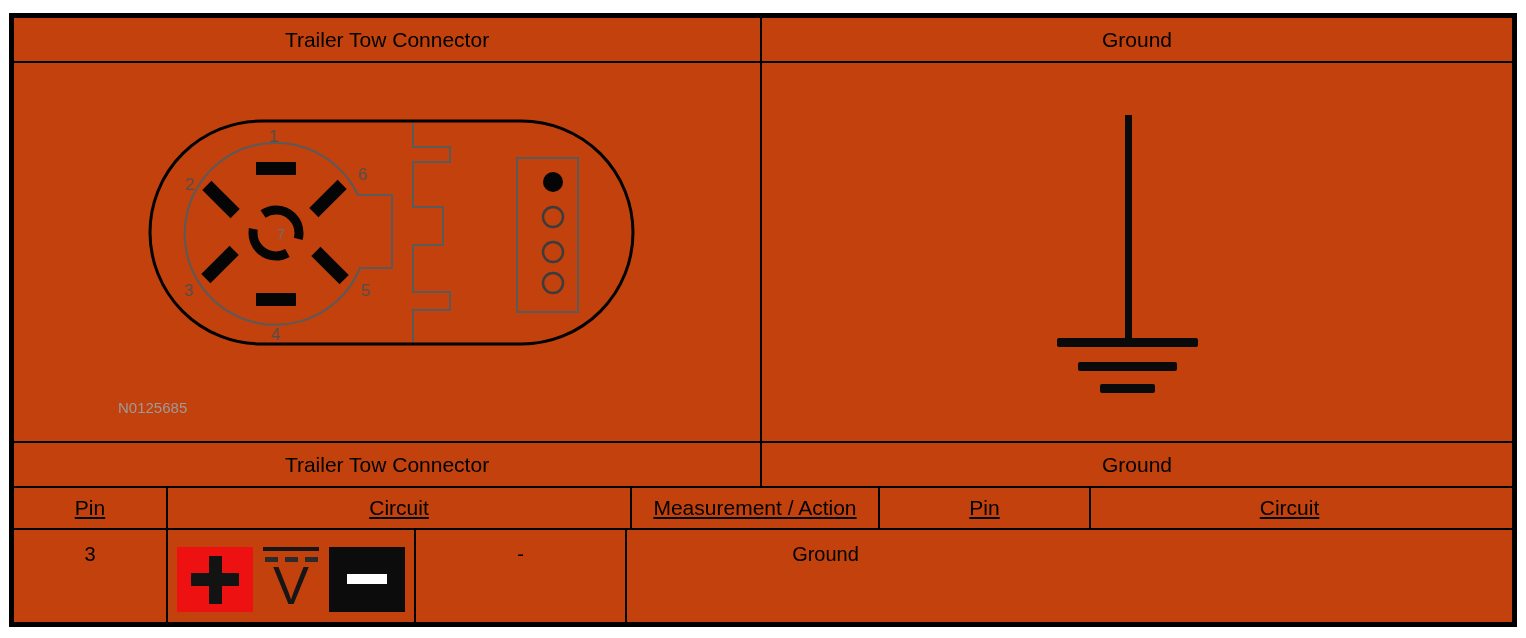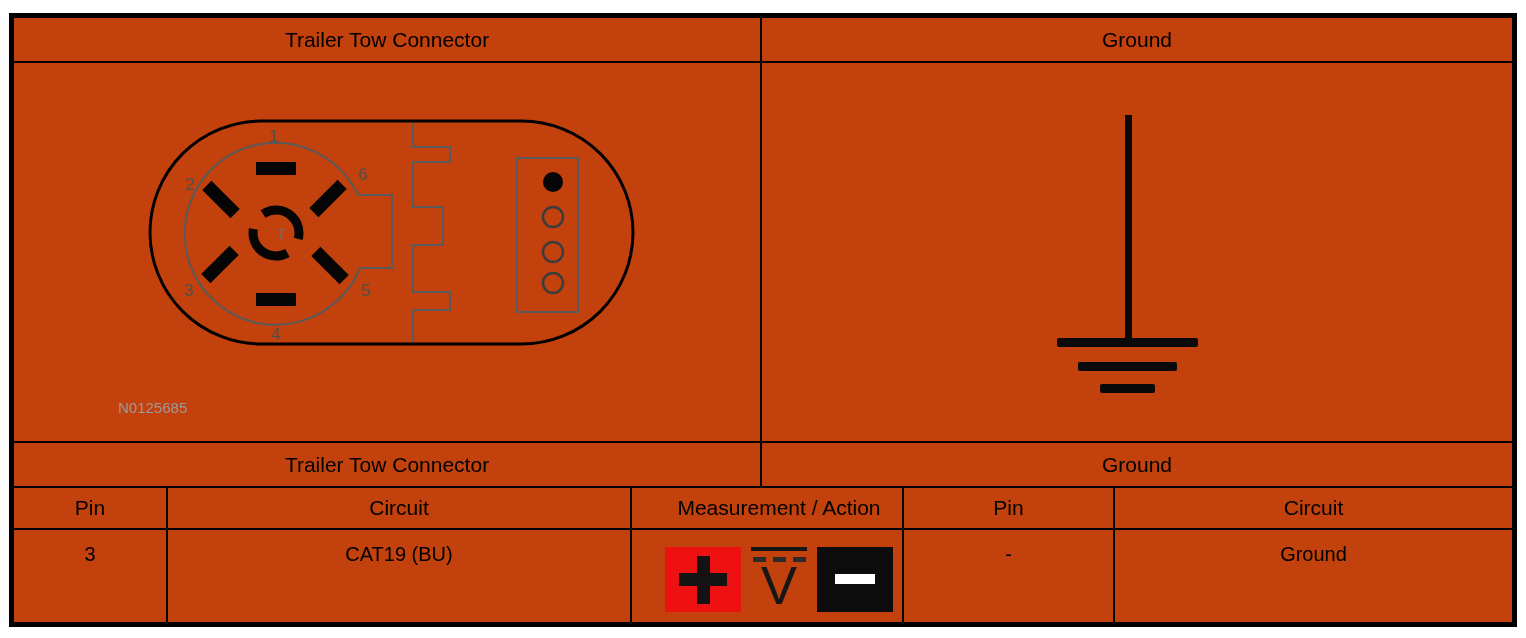--- a/index.html
+++ b/index.html
@@ -16,34 +16,34 @@
     position:absolute;left:9px;top:13px;
     width:1508px;height:614px;
     border:5px solid #000;
     background:#c2410c;
   }
   .row{display:flex;width:100%;}
   .bline{border-bottom:2px solid #000;}
   .row-header{height:45px;}
   .row-image{height:380px;}
   .row-subheader{height:45px;}
-  .row-colheader{height:42px;}
+  .row-colheader{height:42px;text-decoration:underline;}
   .row-data{height:92px;}
   .cell{height:100%;}
   .vline{border-right:2px solid #000;}
   .half-l{width:748px;}
   .half-r{width:750px;}
   .hdr{
     display:flex;align-items:center;justify-content:center;
     font-size:21px;
   }
   .img-cell{position:relative;}
   .c-pin-l{width:154px;}
   .c-circ-l{width:464px;}
-  .c-meas{width:248px;margin-left:24px;}
+  .c-meas{width:248px;}
   .c-pin-r{width:211px;}
   .c-circ-r{width:397px;}
   .colhdr{
     display:flex;align-items:center;justify-content:center;
     font-size:21px;
   }
   .dcell{
     text-align:center;
     font-size:20px;
     padding-top:13px;
@@ -159,23 +159,20 @@
       </div>
       <div class="cell c-circ-r colhdr">
         <span>Circuit</span>
       </div>
     </div>
 
     <div class="row row-data">
       <div class="cell c-pin-l vline dcell">
         <span>3</span>
       </div>
-      <div class="cell c-circ-l vline dcell">
-        <span>CAT19 (BU)</span>
-      </div>
       <div class="cell c-meas vline meas-cell">
         <div class="icon-positive">
           <span class="bar-h"></span>
           <span class="bar-v"></span>
         </div>
         <div class="icon-volt">
           <span class="volt-solid"></span>
           <span class="volt-dashes">
             <span></span>
               <span></span>

